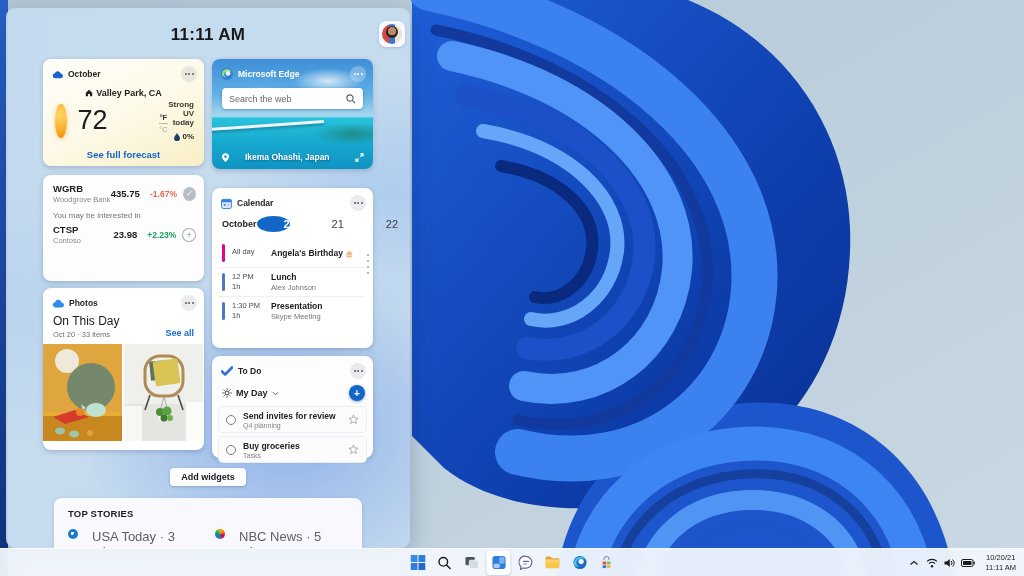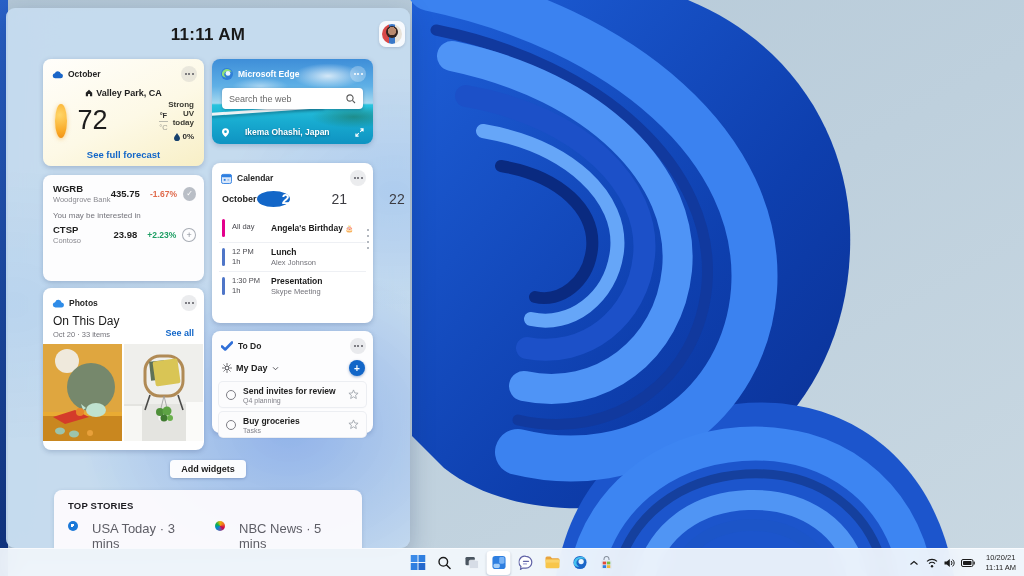--- a/index.html
+++ b/index.html
@@ -47,33 +47,33 @@
   .more-btn.light { background:rgba(255,255,255,.28); }
   .more-btn.light .dots, .more-btn.light .dots::before, .more-btn.light .dots::after { background:#fff; }
 
   
   .weather { height:107px; background:linear-gradient(155deg,#fffefb 0%,#fdf9e6 55%,#f8efc6 100%); }
   .w-loc { display:flex; align-items:center; justify-content:center; gap:3px; margin-top:6px;
     font-size:9px; font-weight:700; color:#222; }
   .w-main { display:flex; align-items:center; padding:2px 10px 0 12px; }
   .sun { width:34px; height:34px; border-radius:50%;
     background:radial-gradient(circle at 38% 32%, #ffd668, #f9a825 70%, #ef8f16); box-shadow:0 1px 4px rgba(240,160,30,.5); }
-  .w-temp { display:flex; align-items:center; margin-left:11px;gap:48px; }
+  .w-temp { display:flex; align-items:flex-end; margin-left:11px;gap:48px; }
   .w-temp-num { font-size:27px; font-weight:400; color:#1c1c1c; line-height:1; }
   .w-units { margin-left:3px; margin-top:2px; text-align:center; }
   .w-unit-f { font-size:7.5px; font-weight:700; color:#333; border-bottom:1px solid #b9b9ad; padding:0 1px 1px; }
   .w-unit-c { font-size:7.5px; color:#9a9a90; padding-top:1px; }
   .w-right { margin-left:auto; text-align:right; }
   .w-cond { font-size:8px; font-weight:600; color:#3a3a32; }
   .w-precip { display:flex; justify-content:flex-end; align-items:center; gap:2px; margin-top:5px;
     font-size:8px; font-weight:600; color:#2b2b2b; }
   .w-link { text-align:center; margin-top:8px; font-size:9.5px; font-weight:700; color:#1266c8; cursor:pointer; }
 
   
-  .edge { height:85px; overflow:hidden; color:#fff;
+  .edge { height:110px; overflow:hidden; color:#fff;
     background:
       radial-gradient(50px 18px at 72% 20%, rgba(255,255,255,.75), transparent 70%),
       radial-gradient(40px 12px at 30% 32%, rgba(255,255,255,.45), transparent 70%),
       radial-gradient(60px 16px at 88% 68%, rgba(30,110,80,.55), transparent 70%),
       linear-gradient(to bottom, #3e8ed8 0%, #5fb0e6 32%, #a7d9f0 52%, #29c3dd 54%, #18abd0 74%, #0f93c2 100%); }
   .edge-bridge { position:absolute; left:-4px; top:59%; width:72%; height:2.5px; background:#eef3f5;
     transform:rotate(-4deg); box-shadow:0 2px 3px rgba(0,40,60,.35); }
   .edge .card-header { position:relative; z-index:2; }
   .edge-search { position:relative; z-index:2; display:flex; align-items:center; margin:6px 10px 0; height:21px;
     background:#fff; border-radius:4px; padding:0 7px; box-shadow:0 1px 3px rgba(0,30,60,.3); cursor:text; }
@@ -95,21 +95,21 @@
   .stock-action { margin-left:6px; width:14px; height:14px; border-radius:50%; display:flex; align-items:center; justify-content:center; cursor:pointer; }
   .stock-action.done { background:#b9bec6; color:#fff; font-size:8px; }
   .stock-action.add { border:1px solid #a8adb5; color:#8a8f98; font-size:9px; }
   .suggest { padding:7px 10px 0; font-size:8px; color:#73737a; }
 
   
   .calendar { height:160px; margin-top:19px; }
   .cal-daterow { display:flex; align-items:center; padding:5px 9px 0 10px; }
   .cal-month { font-size:9px; font-weight:700; color:#222; }
   .cal-dates { margin-left:auto; display:flex; align-items:center; gap:9px; }
-  .cal-date { font-size:14px; color:#3c3c42; cursor:pointer;padding-left:33px; }
+  .cal-date { font-size:11px; color:#3c3c42; cursor:pointer;padding-left:33px; }
   .cal-date.sel { width:16px; height:16px; border-radius:50%; background:#1266c8; color:#fff;
     display:flex; align-items:center; justify-content:center; font-weight:700; }
   .cal-events { margin-top:6px; padding:0 7px; }
   .cal-ev { display:flex; align-items:center; gap:7px; height:29px; border-top:1px solid #eef0f4; cursor:pointer; }
   .cal-ev:first-child { border-top:0; }
   .ev-bar { width:3px; height:18px; border-radius:2px; flex:none; margin-left:3px; }
   .ev-bar.pink { background:#e3008c; } .ev-bar.blue { background:#4f76c8; }
   .ev-time { width:32px; flex:none; }
   .ev-time div { font-size:7.5px; color:#4a4a50; line-height:1.35; }
   .ev-main .t { font-size:8.5px; font-weight:700; color:#1b1b1b; }

